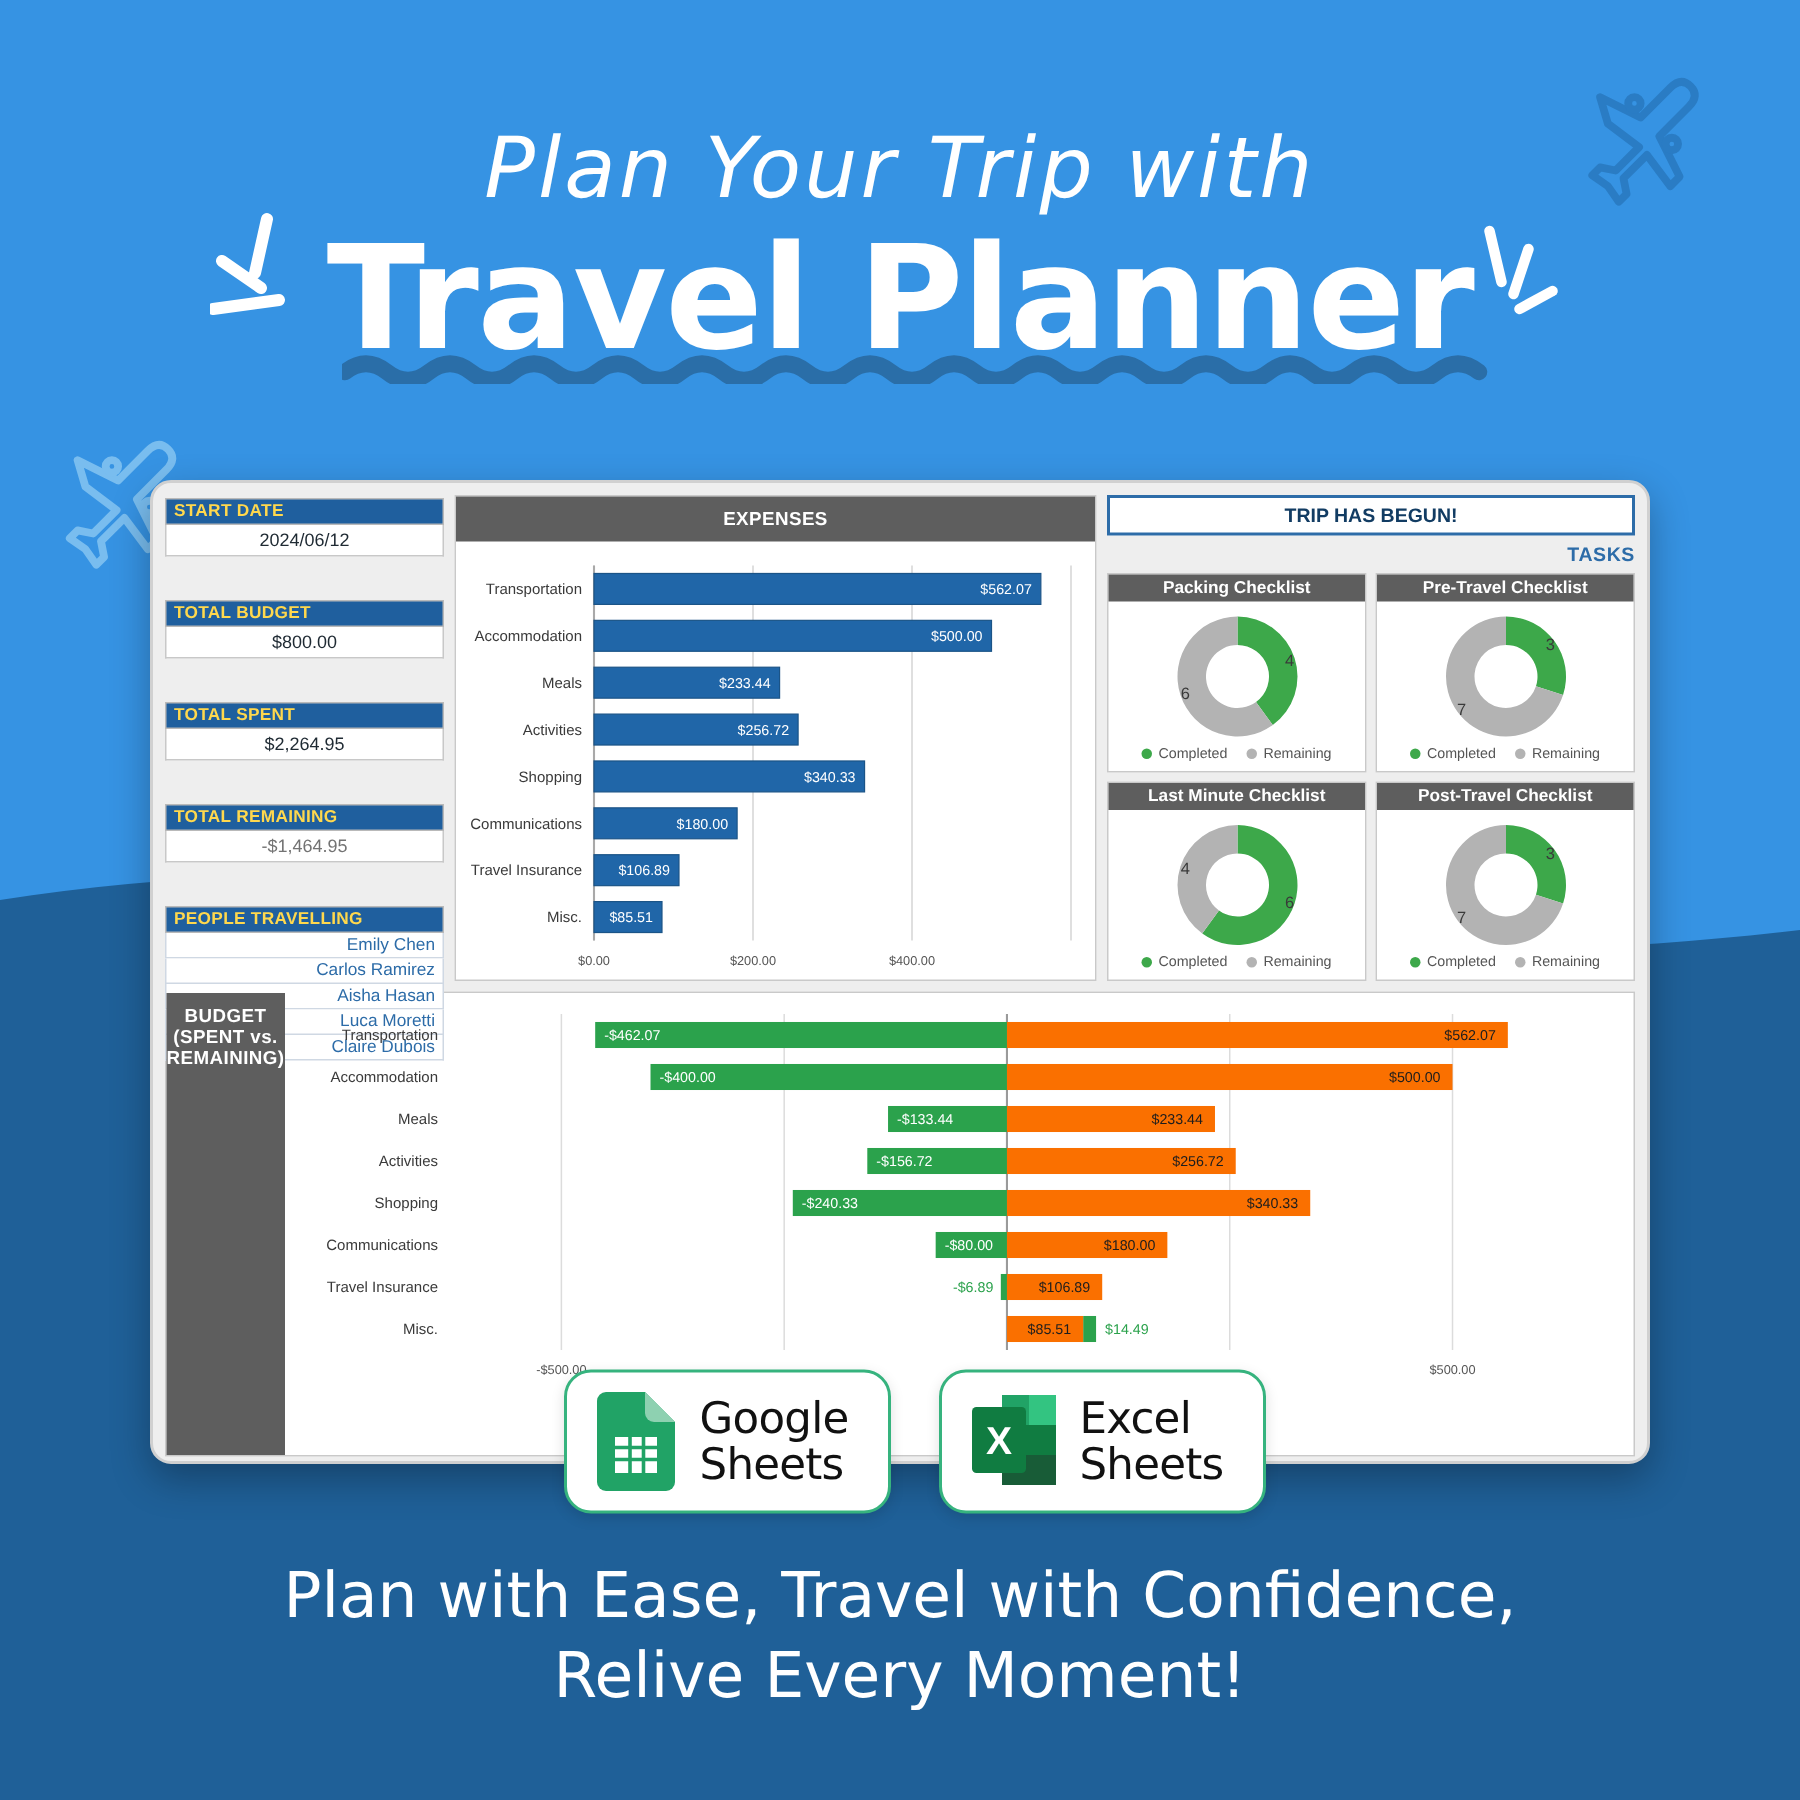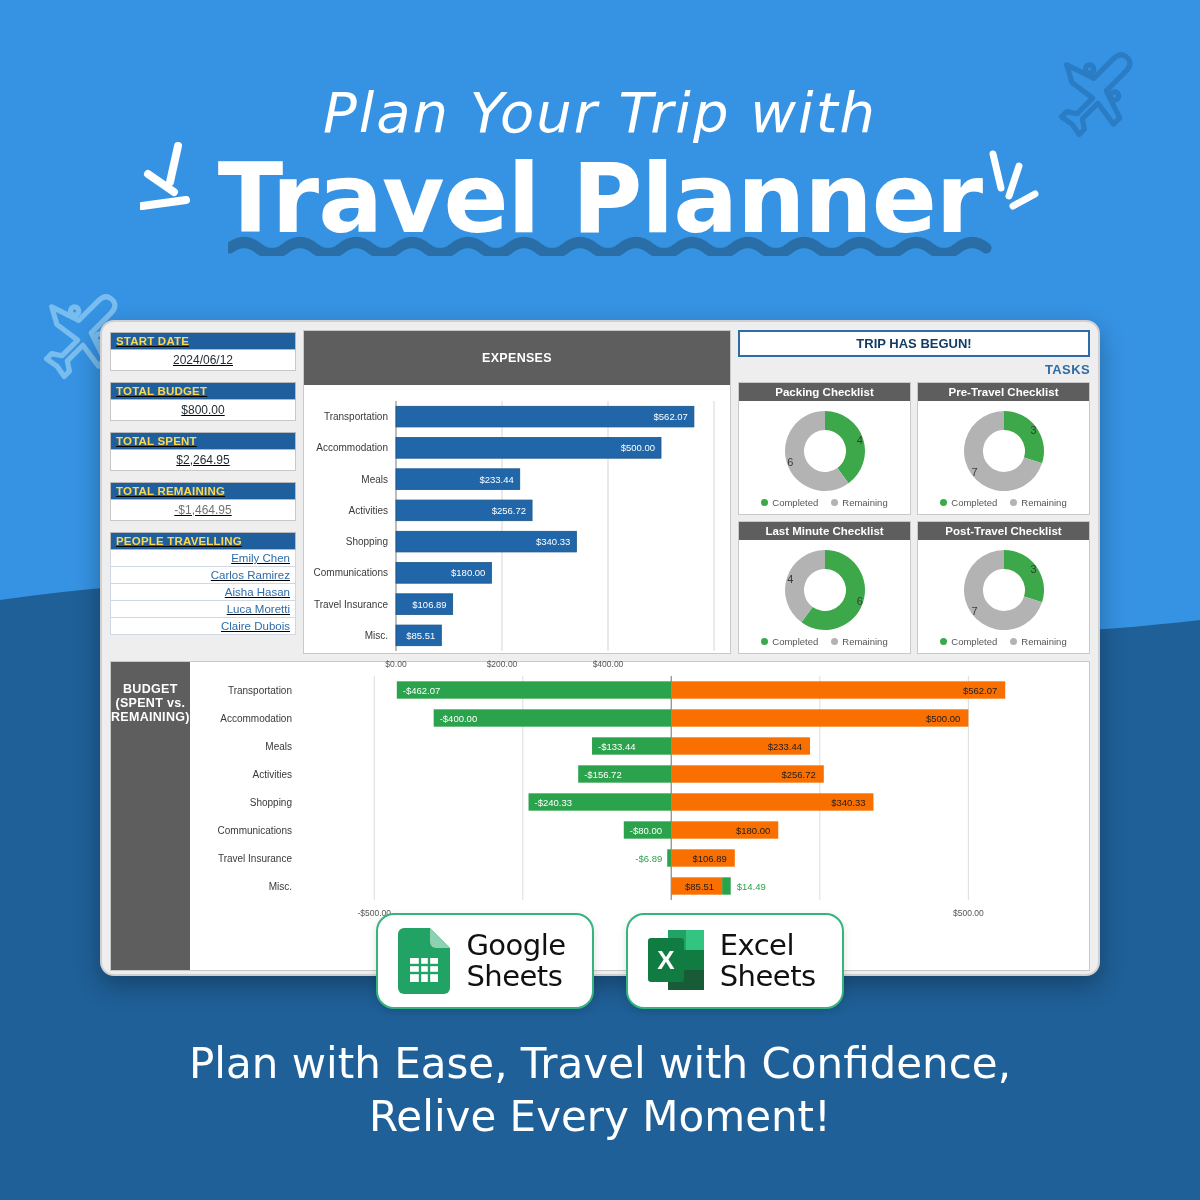--- a/index.html
+++ b/index.html
@@ -46,21 +46,21 @@
     border:2px solid #d0d0d0;
     border-radius:14px;
     box-shadow:0 10px 26px rgba(0,0,0,.30);
     z-index:4;
     overflow:hidden;
     padding:8px;
   }
   #sheet-top { display:flex; gap:7px; height:324px; }
 
   
-  #summary-col { width:186px; flex:0 0 186px; display:flex; flex-direction:column; gap:11px; padding-top:2px;text-decoration:underline;}
+  #summary-col { width:186px; flex:0 0 186px; display:flex; flex-direction:column; gap:29px; padding-top:2px;}
   .sum-block { }
   .sum-head {
     background:#1f5f9e; color:#ffd84d; font-weight:bold;
     font-size:11.5px; padding:2px 5px; letter-spacing:.2px;
     border:1px solid #b9b9b9;
   }
   .sum-val {
     background:#ffffff; color:#1f2a33; font-size:12px;
     text-align:center; padding:3px 5px; border:1px solid #c8c8c8; border-top:none;
   }
@@ -71,21 +71,21 @@
     border:1px solid #cfd8e3; border-top:none;
   }
 
   
   #expenses-panel {
     flex:1 1 auto; background:#ffffff; border:1px solid #c9c9c9;
     display:flex; flex-direction:column; min-width:0;
   }
   .panel-head {
     background:#5e5e5e; color:#ffffff; text-align:center;
-    font-weight:bold; font-size:12.5px; padding:20px 0; letter-spacing:.3px;
+    font-weight:bold; font-size:12.5px; padding:8px 0; letter-spacing:.3px;
   }
   #expenses-chart { flex:1 1 auto; position:relative; }
 
   
   #tasks-col { width:352px; flex:0 0 352px; display:flex; flex-direction:column; gap:5px; }
   #trip-banner {
     background:#ffffff; border:2px solid #2d6ca8; color:#123c63;
     text-align:center; font-weight:bold; font-size:13px; padding:4px 0;
   }
   #tasks-label { text-align:right; color:#2d6ca8; font-weight:bold; font-size:13px; letter-spacing:.4px; }

